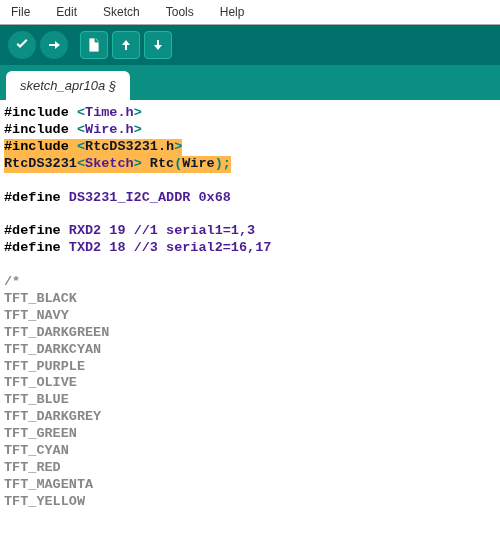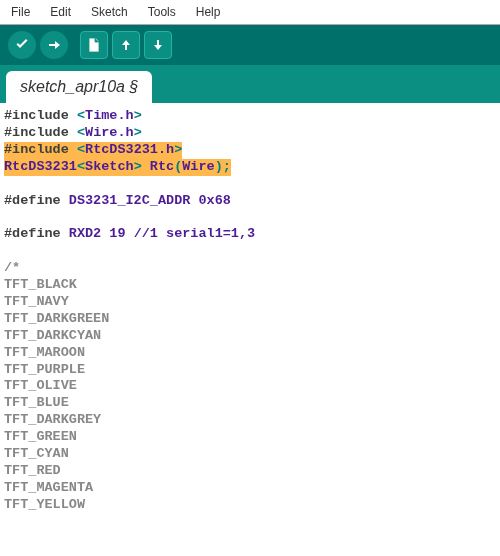--- a/index.html
+++ b/index.html
@@ -11,21 +11,21 @@
       font-family: Arial, sans-serif;
       font-size: 12px;
       background: #fff;
       color: #000;
     }
     .menubar {
       background: #fff;
       padding: 3px 5px;
       border-bottom: 1px solid #aaa;
       display: flex;
-      gap: 8px;
+      gap: 14px;
     }
     .menubar-item {
       padding: 2px 6px;
       cursor: pointer;
       color: #333;
     }
     .toolbar {
       background: #00706a;
       padding: 6px 8px;
       display: flex;
@@ -59,39 +59,39 @@
       padding: 6px 6px 0 6px;
     }
     .tab {
       background: #fff;
       border-radius: 6px 6px 0 0;
       padding: 7px 14px;
       display: inline-block;
       cursor: pointer;
       color: #333;
       font-style: italic;
-      font-size: 16px;
+      font-size: 13px;
     }
     .editor {
       background: #fff;
       padding: 5px 4px;
       font-family: 'Courier New', monospace;
       font-size: 13.5px;
       line-height: 1.25;
       font-weight: bold;
     }
     .kw-red { color: #cc3300; }
     .kw-teal { color: #008080; }
-    .kw-green { color: #404040; }
+    .kw-green { color: #000000; }
     .kw-black { color: #4c1d95; }
     .hilite {
       background: #ffb84d;
       display: inline-block;
     }
-    .hilite .kw-red { color: #4c1d95; }
+    .hilite .kw-red { color: #0f172a; }
     .comment { color: #888; }
     .blank { height: 17px; }
   </style>
 </head>
 <body>
 
 <div class="menubar">
   <span class="menubar-item">File</span>
   <span class="menubar-item">Edit</span>
   <span class="menubar-item">Sketch</span>
@@ -134,27 +134,27 @@
 
 <div class="editor">
   <div><span class="kw-green">#include </span><span class="kw-teal">&lt;</span><span class="kw-black">Time.h</span><span class="kw-teal">&gt;</span></div>
   <div><span class="kw-green">#include </span><span class="kw-teal">&lt;</span><span class="kw-black">Wire.h</span><span class="kw-teal">&gt;</span></div>
   <div><span class="hilite"><span class="kw-green">#include </span><span class="kw-teal">&lt;</span><span class="kw-red">RtcDS3231.h</span><span class="kw-teal">&gt;</span></span></div>
   <div><span class="hilite"><span class="kw-red">RtcDS3231</span><span class="kw-teal">&lt;</span><span class="kw-black">Sketch</span><span class="kw-teal">&gt; </span><span class="kw-red">Rtc</span><span class="kw-teal">(</span><span class="kw-red">Wire</span><span class="kw-teal">);</span></span></div>
   <div class="blank"></div>
   <div><span class="kw-green">#define </span><span class="kw-black">DS3231_I2C_ADDR</span><span class="kw-black">             0x68</span></div>
   <div class="blank"></div>
   <div><span class="kw-green">#define </span><span class="kw-black">RXD2 19</span><span class="kw-black">    //1 serial1=1,3</span></div>
+  <div><span class="kw-green">#define </span><span class="kw-black">TXD2 18</span><span class="kw-black">    //3 serial2=16,17</span></div>
   <div class="blank"></div>
   <div class="comment">/*</div>
   <div class="comment">TFT_BLACK</div>
   <div class="comment">TFT_NAVY</div>
   <div class="comment">TFT_DARKGREEN</div>
   <div class="comment">TFT_DARKCYAN</div>
-  <div class="comment">TFT_MAROON</div>
   <div class="comment">TFT_PURPLE</div>
   <div class="comment">TFT_OLIVE</div>
   <div class="comment">TFT_BLUE</div>
   <div class="comment">TFT_DARKGREY</div>
   <div class="comment">TFT_GREEN</div>
   <div class="comment">TFT_CYAN</div>
   <div class="comment">TFT_RED</div>
   <div class="comment">TFT_MAGENTA</div>
   <div class="comment">TFT_YELLOW</div>
 

